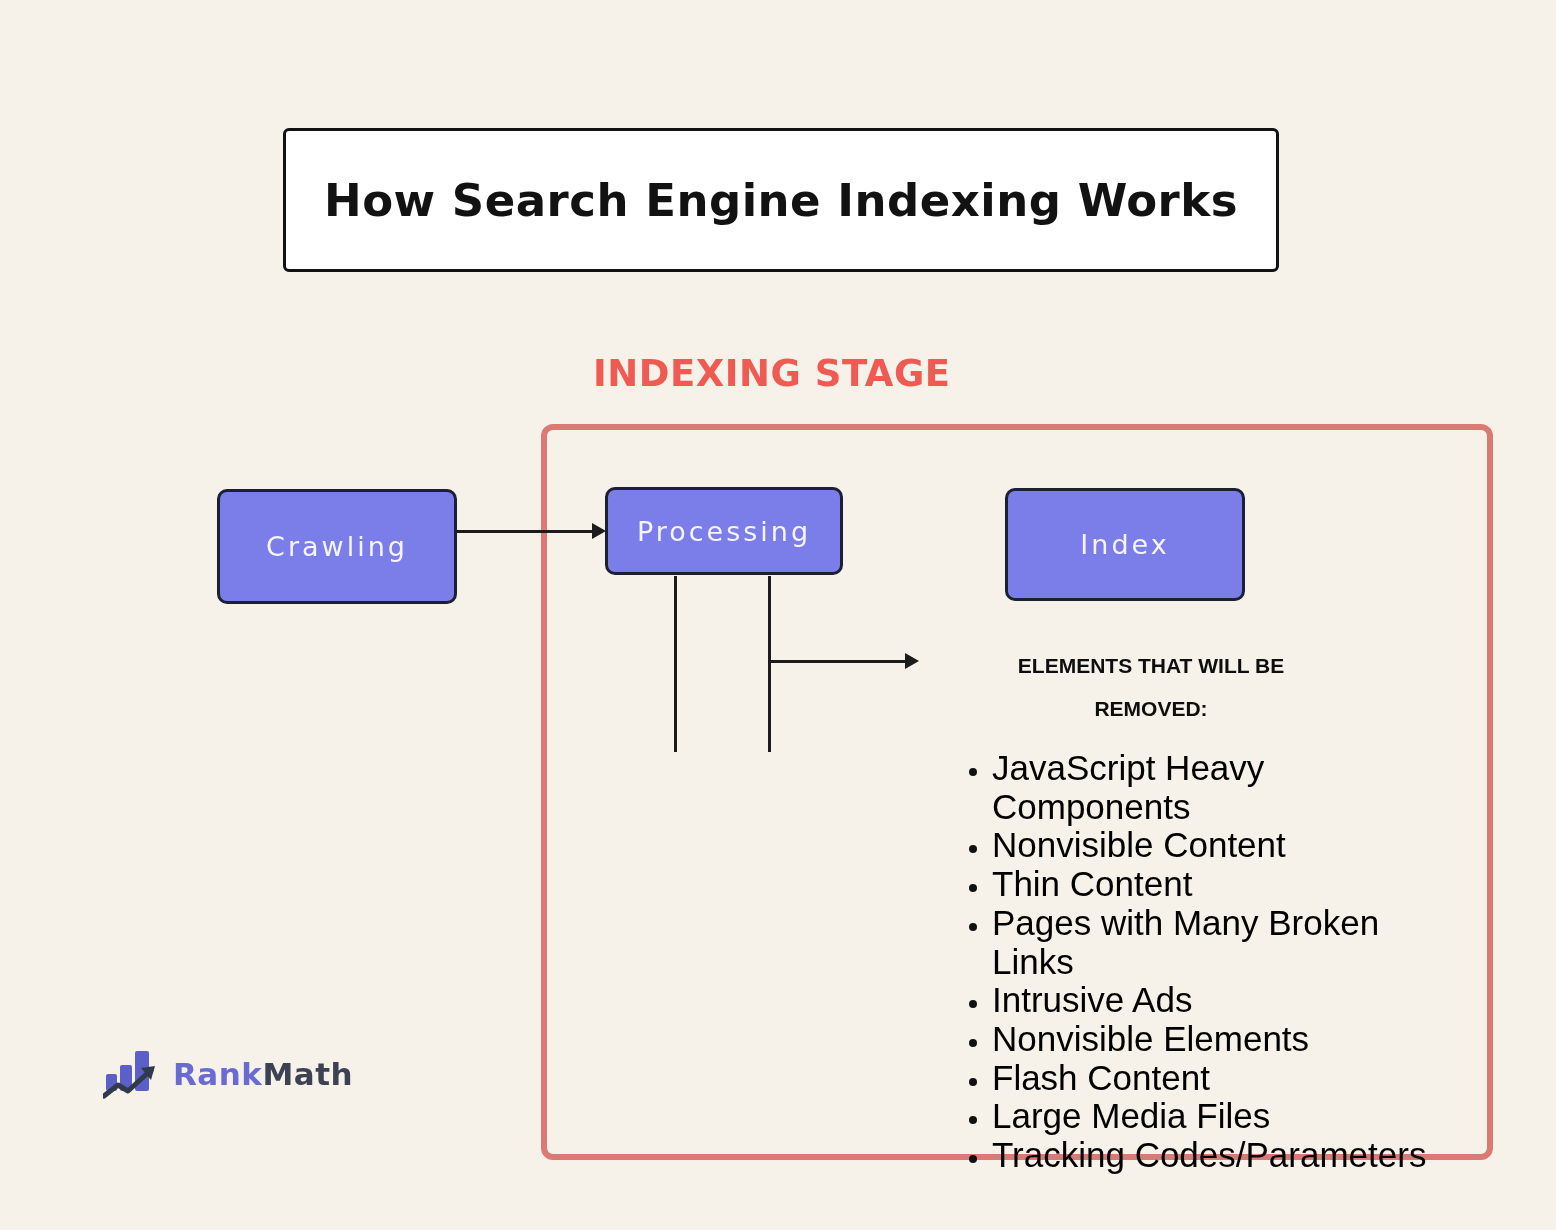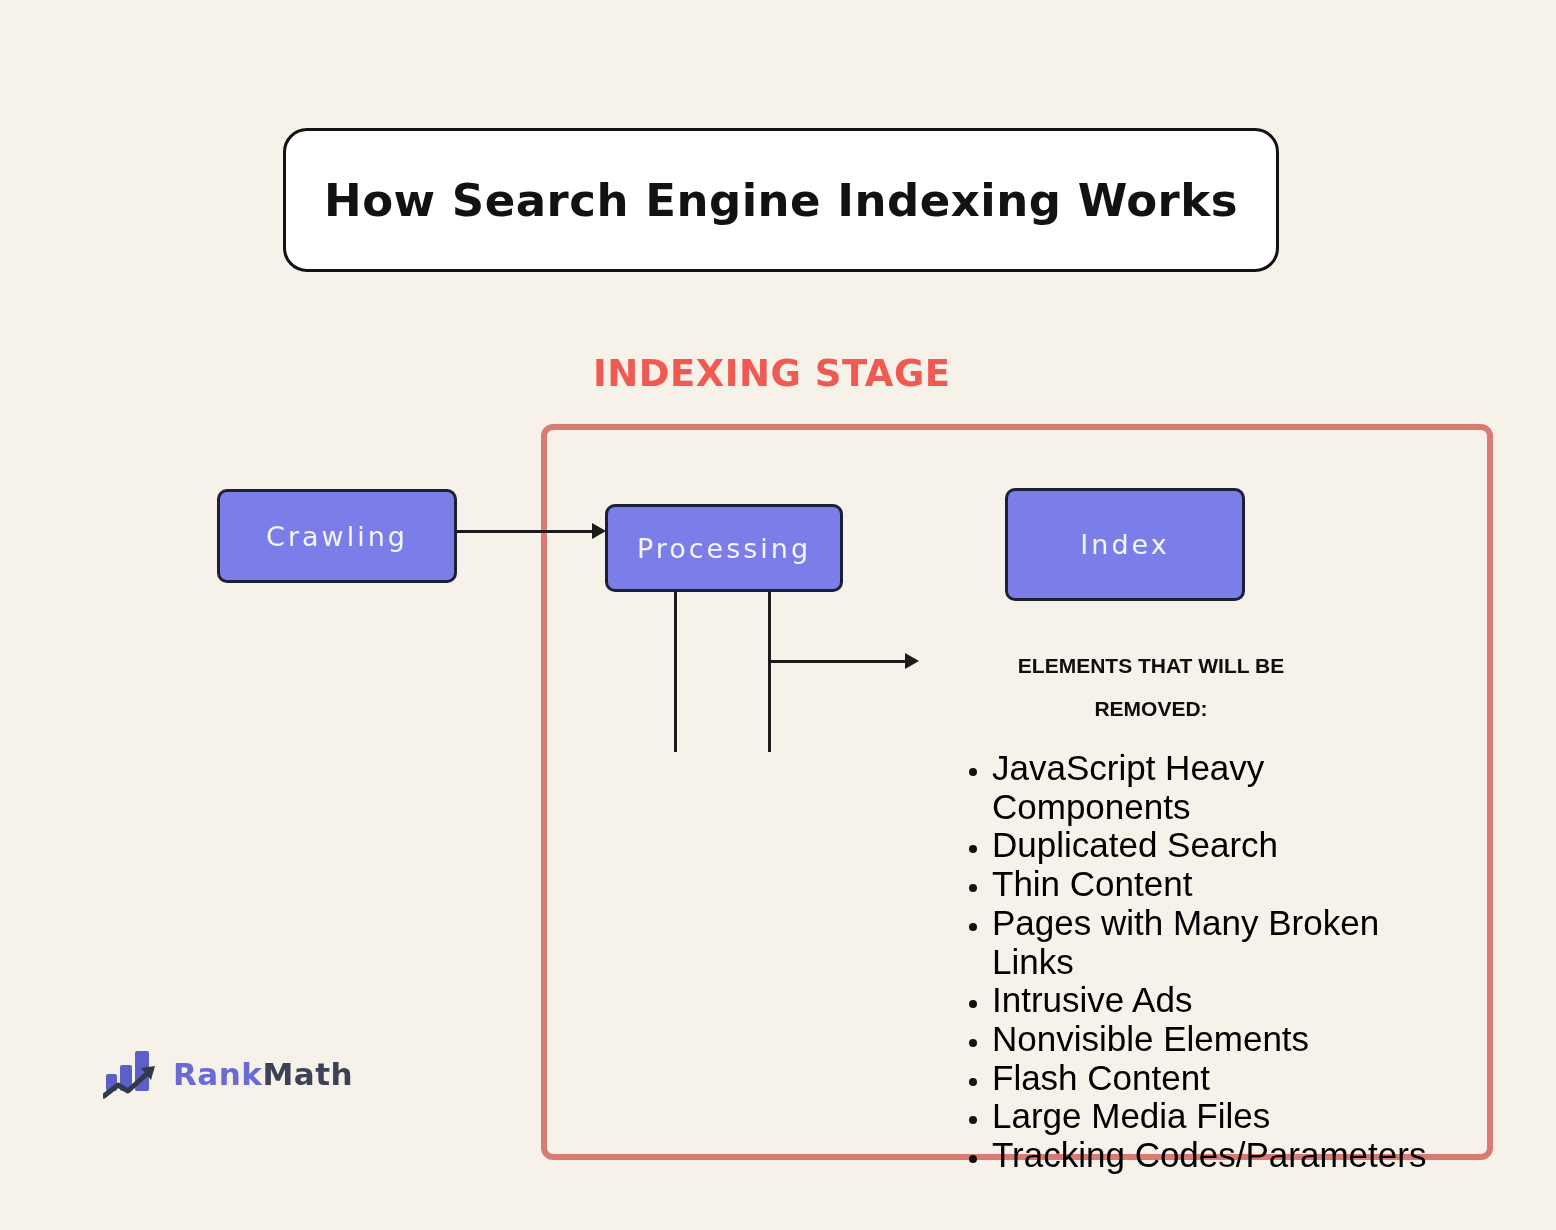--- a/index.html
+++ b/index.html
@@ -16,21 +16,21 @@
     overflow: hidden;
   }
 
   
   .title-box {
     position: absolute;
     left: 283px; top: 128px;
     width: 996px; height: 144px;
     background: #FFFFFF;
     border: 3px solid #121212;
-    border-radius: 24px;
+    border-radius: 6px;
     display: flex; align-items: center; justify-content: center;
   }
   .title-text {
     font-size: 45px;
     font-weight: bold;
     color: #121212;
     letter-spacing: 0.5px;
     white-space: nowrap;
   }
 
@@ -62,22 +62,22 @@
     border: 3px solid #1C2033;
     border-radius: 10px;
     display: flex; align-items: center; justify-content: center;
     color: #F5F4FF;
     font-size: 27px;
     font-weight: 500;
     letter-spacing: 3px;
     white-space: nowrap;
     z-index: 3;
   }
-  .node-crawling   { left: 217px;  top: 489px; width: 240px; height: 94px; }
-  .node-processing { left: 605px;  top: 504px; width: 238px; height: 88px; }
+  .node-crawling   { left: 217px;  top: 489px; width: 240px; height: 115px; }
+  .node-processing { left: 605px;  top: 487px; width: 238px; height: 88px; }
   .node-index      { left: 1005px; top: 488px; width: 240px; height: 113px; }
   .node-rendering  { left: 615px;  top: 752px; width: 238px; height: 88px; }
 
   
   .connector { position: absolute; background: #1B1B1B; z-index: 2; }
   .hline { height: 3px; }
   .vline { width: 3px; }
   .arrowhead-right {
     position: absolute; z-index: 2;
     width: 0; height: 0;
@@ -170,21 +170,21 @@
     <span>Index</span>
   </div>
 
   <div class="removed-heading">
     <div>ELEMENTS THAT WILL BE</div>
     <div>REMOVED:</div>
   </div>
 
   <ul class="removed-list">
     <li>JavaScript Heavy Components</li>
-    <li>Duplicated Search</li>
+    <li>Nonvisible Content</li>
     <li>Thin Content</li>
     <li>Pages with Many Broken Links</li>
     <li>Intrusive Ads</li>
     <li>Nonvisible Elements</li>
     <li>Flash Content</li>
     <li>Large Media Files</li>
     <li>Tracking Codes/Parameters</li>
   </ul>
 
   <div class="brand">

